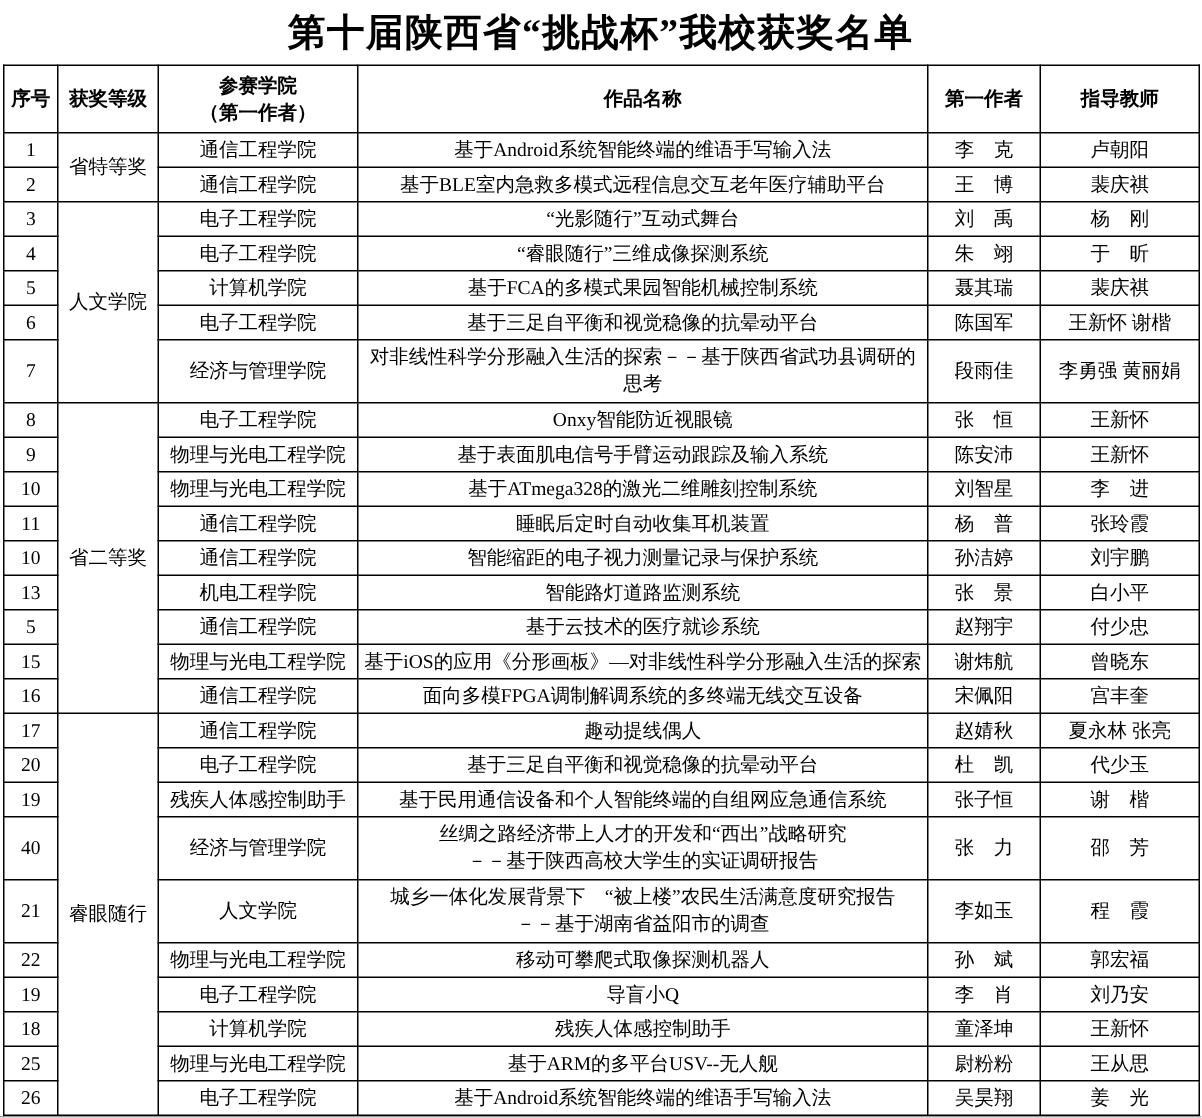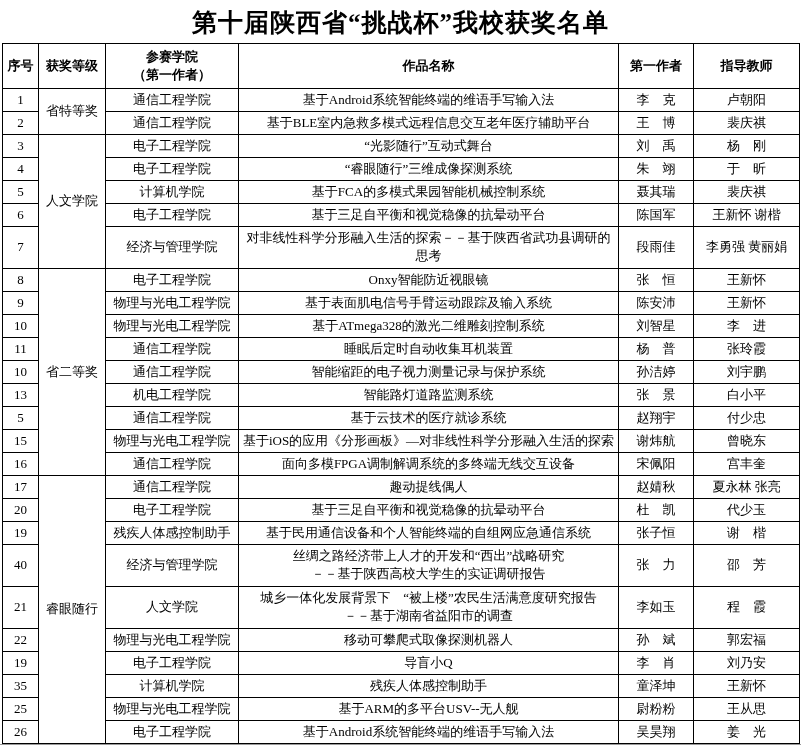--- a/index.html
+++ b/index.html
@@ -255,21 +255,21 @@
           <td class="c-advisor">郭宏福</td>
         </tr>
         <tr>
           <td class="c-no">19</td>
           <td class="c-college">电子工程学院</td>
           <td class="c-work">导盲小Q</td>
           <td class="c-author">李　肖</td>
           <td class="c-advisor">刘乃安</td>
         </tr>
         <tr>
-          <td class="c-no">35</td>
+          <td class="c-no">18</td>
           <td class="c-college">计算机学院</td>
           <td class="c-work">残疾人体感控制助手</td>
           <td class="c-author">童泽坤</td>
           <td class="c-advisor">王新怀</td>
         </tr>
         <tr>
           <td class="c-no">25</td>
           <td class="c-college">物理与光电工程学院</td>
           <td class="c-work">基于ARM的多平台USV--无人舰</td>
           <td class="c-author">尉粉粉</td>

